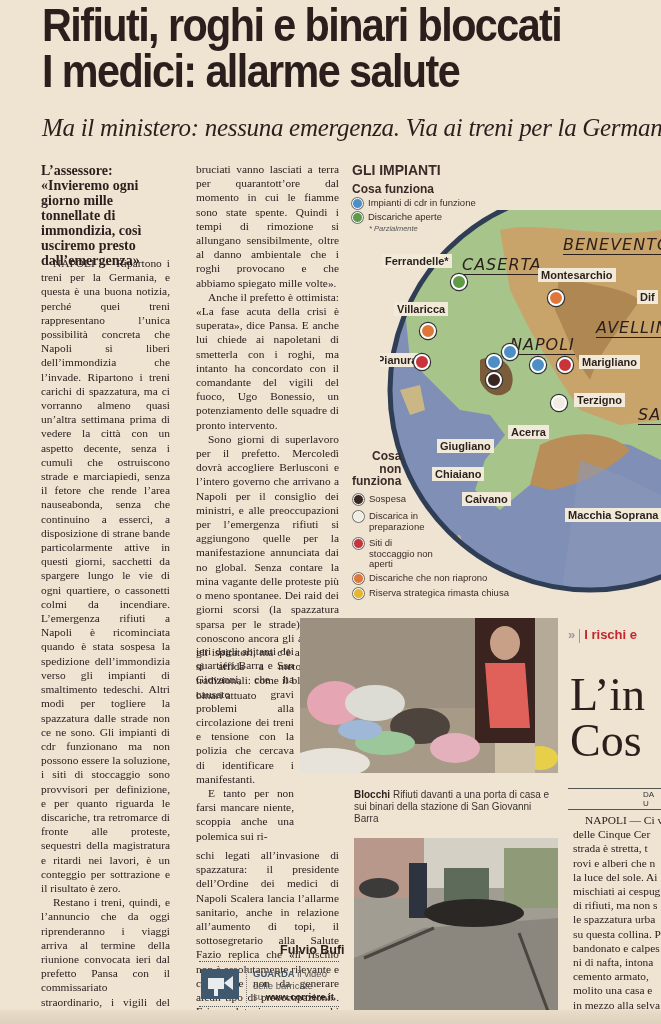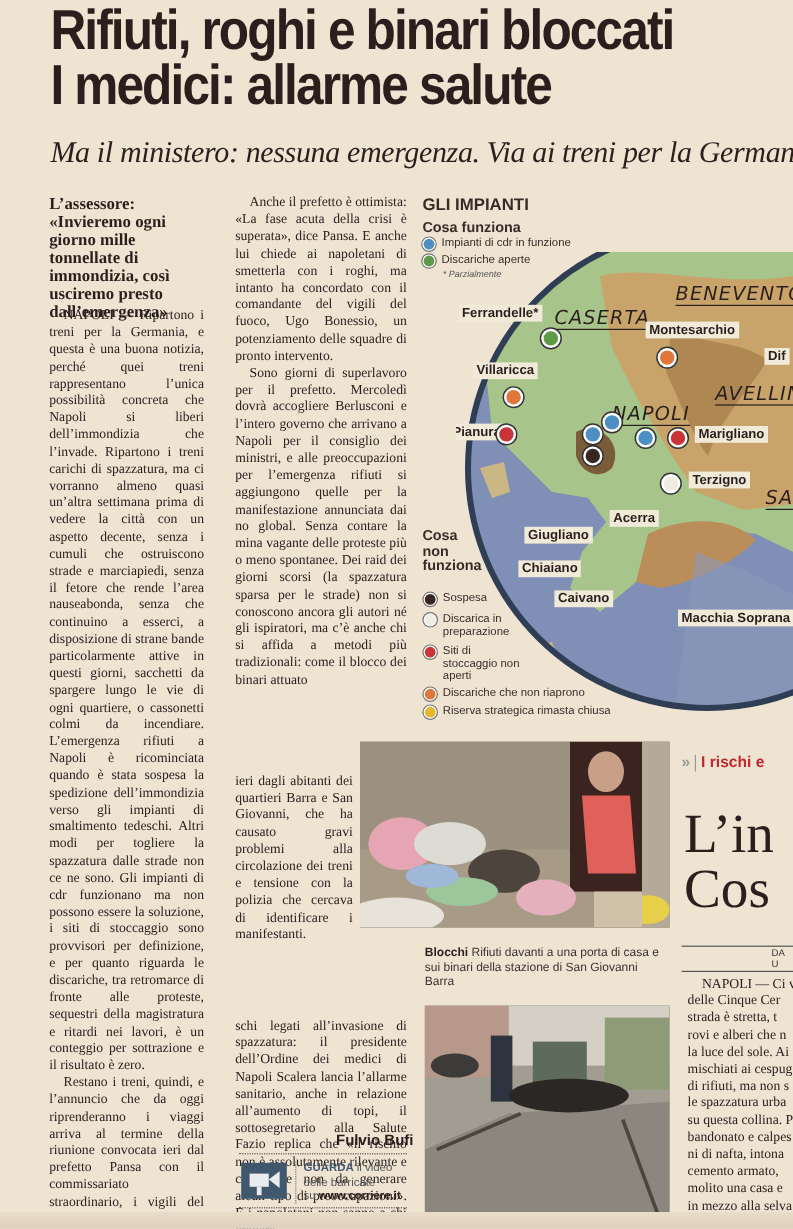--- a/index.html
+++ b/index.html
@@ -51,25 +51,27 @@
 <div class="abs subtitle">Ma il ministero: nessuna emergenza. Via ai treni per la Germania</div>
 
 <div class="abs deck">L’assessore: «Invieremo ogni giorno mille tonnellate di immondizia, così usciremo presto dall’emergenza»</div>
 
 <div class="abs col col1">
   <p>NAPOLI — Ripartono i treni per la Germania, e questa è una buona notizia, perché quei treni rappresentano l’unica possibilità concreta che Napoli si liberi dell’immondizia che l’invade. Ripartono i treni carichi di spazzatura, ma ci vorranno almeno quasi un’altra settimana prima di vedere la città con un aspetto decente, senza i cumuli che ostruiscono strade e marciapiedi, senza il fetore che rende l’area nauseabonda, senza che continuino a esserci, a disposizione di strane bande particolarmente attive in questi giorni, sacchetti da spargere lungo le vie di ogni quartiere, o cassonetti colmi da incendiare. L’emergenza rifiuti a Napoli è ricominciata quando è stata sospesa la spedizione dell’immondizia verso gli impianti di smaltimento tedeschi. Altri modi per togliere la spazzatura dalle strade non ce ne sono. Gli impianti di cdr funzionano ma non possono essere la soluzione, i siti di stoccaggio sono provvisori per definizione, e per quanto riguarda le discariche, tra retromarce di fronte alle proteste, sequestri della magistratura e ritardi nei lavori, è un conteggio per sottrazione e il risultato è zero.</p>
   <p>Restano i treni, quindi, e l’annuncio che da oggi riprenderanno i viaggi arriva al termine della riunione convocata ieri dal prefetto Pansa con il commissariato straordinario, i vigili del fuoco, autorità comunali e forze di polizia per fare il punto dell’emergenza. L’assessore alla nettezza urbana Gennaro Mola fa una previsione e un appello: «Contiamo di spedire oltre mille tonnellate al giorno, compatibilmente, però, con le capacità della rete ferroviaria. Grazie anche alla raccolta straordinaria già avviata, possiamo uscire dall’emergenza in quattro o cinque giorni, ma i cittadini devono collaborare. Basta con questa storia di spargere i sacchetti per strada. E soprattutto non bisogna incendiarli: per motivi di sicurezza i sacchetti</p>
 </div>
 
 <div class="abs col col2">
+  <p style="text-indent:0">bruciati vanno lasciati a terra per quarantott’ore dal momento in cui le fiamme sono state spente. Quindi i tempi di rimozione si allungano sensibilmente, oltre al danno ambientale che i roghi provocano e che abbiamo spiegato mille volte».</p>
   <p>Anche il prefetto è ottimista: «La fase acuta della crisi è superata», dice Pansa. E anche lui chiede ai napoletani di smetterla con i roghi, ma intanto ha concordato con il comandante del vigili del fuoco, Ugo Bonessio, un potenziamento delle squadre di pronto intervento.</p>
   <p>Sono giorni di superlavoro per il prefetto. Mercoledì dovrà accogliere Berlusconi e l’intero governo che arrivano a Napoli per il consiglio dei ministri, e alle preoccupazioni per l’emergenza rifiuti si aggiungono quelle per la manifestazione annunciata dai no global. Senza contare la mina vagante delle proteste più o meno spontanee. Dei raid dei giorni scorsi (la spazzatura sparsa per le strade) non si conoscono ancora gli autori né gli ispiratori, ma c’è anche chi si affida a metodi più tradizionali: come il blocco dei binari attuato</p>
 </div>
 <div class="abs col col2b">
   <p style="text-indent:0">ieri dagli abitanti dei quartieri Barra e San Giovanni, che ha causato gravi problemi alla circolazione dei treni e tensione con la polizia che cercava di identificare i manifestanti.</p>
+  <p>E tanto per non farsi mancare niente, scoppia anche una polemica sui ri-</p>
 </div>
 <div class="abs col col2c">
   <p style="text-indent:0">schi legati all’invasione di spazzatura: il presidente dell’Ordine dei medici di Napoli Scalera lancia l’allarme sanitario, anche in relazione all’aumento di topi, il sottosegretario alla Salute Fazio replica che «il rischio non è assolutamente rilevante e comunque non da generare alcun tipo di preoccupazioni». E i napoletani non sanno a chi credere.</p>
 </div>
 <div class="abs byline">Fulvio Bufi</div>
 
 <div class="abs video-box">
   <div class="cam">
     <div class="body"></div>
       <div class="lens"></div>
@@ -148,21 +150,21 @@
 
   <div class="place" style="left:257px;top:80px;">Dif</div>
 
   <div class="place" style="left:128px;top:215px;">Acerra</div>
   <div class="place" style="left:57px;top:229px;text-align:right;">Giugliano</div>
   <div class="place" style="left:52px;top:257px;">Chiaiano</div>
   <div class="place" style="left:82px;top:282px;">Caivano</div>
   <div class="place" style="left:185px;top:298px;">Macchia Soprana</div>
 </div>
 
-<div class="abs legend-h" style="left:352px;top:440px;">
+<div class="abs legend-h" style="left:352px;top:450px;text-align:right;">
   <div>Cosa</div>
   <div>non</div>
   <div>funziona</div>
 </div>
 <div class="abs" style="left:353px;top:494px;width:200px;">
   <div class="legend-item" style="margin-bottom:6px">
       <span class="dot" style="background:#3a2620"></span>
       <span>Sospesa</span>
     </div>
   <div class="legend-item" style="margin-bottom:6px;width:60px">

